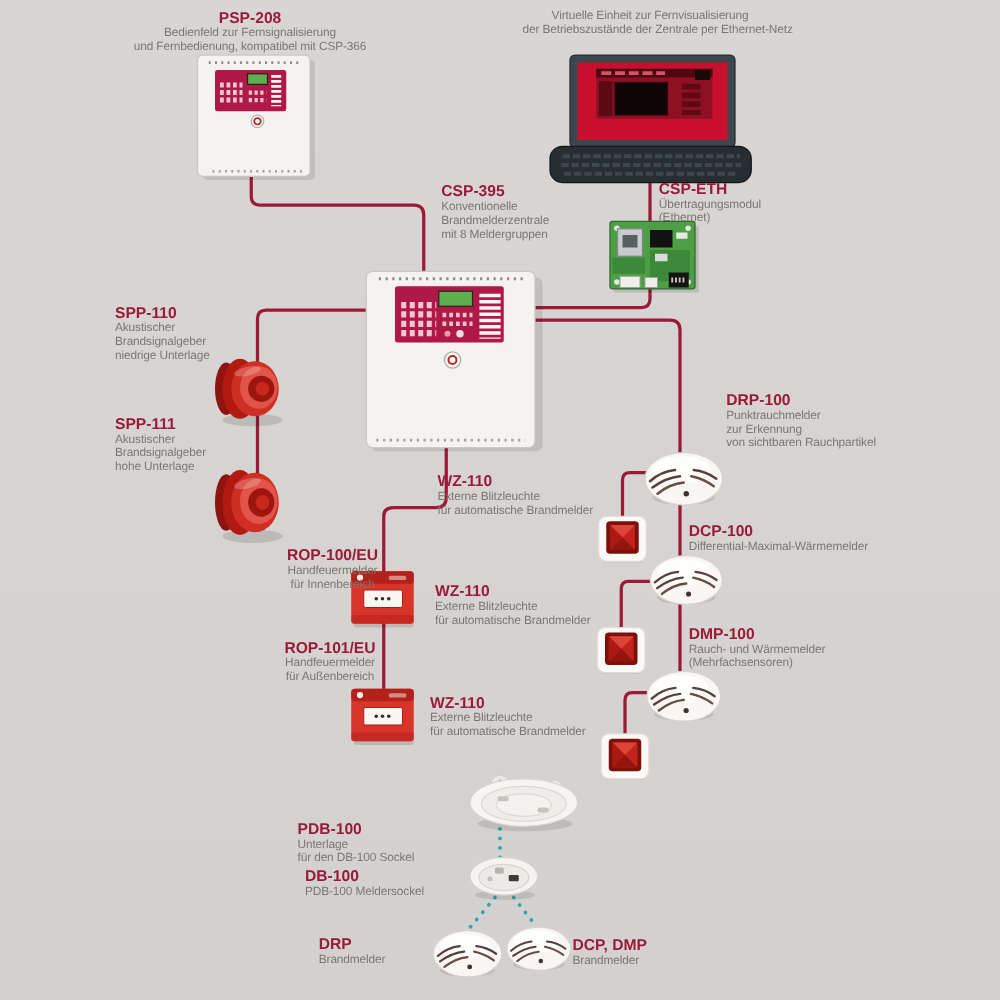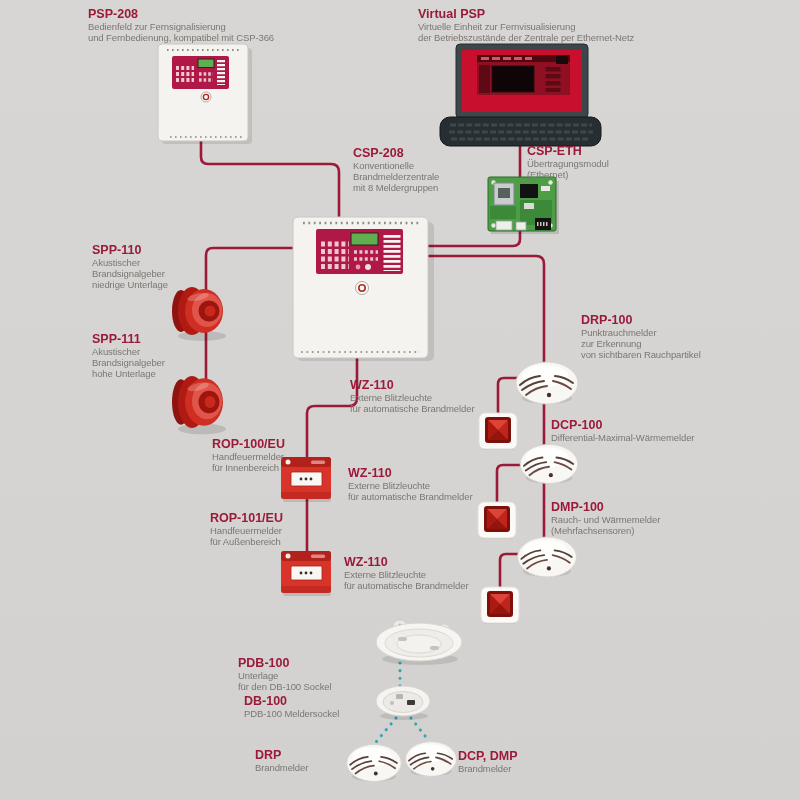--- a/index.html
+++ b/index.html
@@ -5,21 +5,21 @@
   html,body{margin:0;padding:0;}
   body{
     width:800px;height:800px;overflow:hidden;position:relative;
     background:linear-gradient(180deg,#d7d6d4 0%,#d5d4d2 55%,#d2d1cf 100%);
     font-family:"Liberation Sans",sans-serif;
   }
   #art{position:absolute;left:0;top:0;z-index:1;}
   .label{position:absolute;z-index:2;}
   .hd{font-size:12.5px;font-weight:700;color:#9c1a39;line-height:14px;white-space:nowrap;}
   .ds{font-size:9.5px;color:#7c7672;line-height:11px;white-space:nowrap;letter-spacing:-0.1px;}
-  .tc{}.tr{}.tl{text-align:left}
+  .tc{text-align:center}.tr{}.tl{text-align:left}
 </style>
 </head>
 <body>
 
 <svg id="art" width="800" height="800" viewBox="0 0 800 800">
   <defs>
     <g id="smokedet">
       <ellipse cx="0" cy="15" rx="25" ry="6" fill="rgba(0,0,0,0.10)"></ellipse>
       <ellipse cx="0" cy="0" rx="31" ry="21" fill="#f8f7f4" stroke="#d8d5cf" stroke-width="1"></ellipse>
       <ellipse cx="-2" cy="-7" rx="23" ry="11" fill="#ffffff" opacity="0.8"></ellipse>
@@ -218,33 +218,32 @@
     </g>
 </svg>
 
 <div class="label tc" style="left:88px;top:7px;width:224px">
   <div class="hd">PSP-208</div>
   <div class="ds">Bedienfeld zur Fernsignalisierung</div>
   <div class="ds">und Fernbedienung, kompatibel mit CSP-366</div>
 </div>
 
 <div class="label tc" style="left:418px;top:7px;width:204px">
-  <div class="hd">Virtual PSP</div>
   <div class="ds">Virtuelle Einheit zur Fernvisualisierung</div>
   <div class="ds">der Betriebszustände der Zentrale per Ethernet-Netz</div>
 </div>
 
 <div class="label tl" style="left:527px;top:144px;width:120px">
   <div class="hd">CSP-ETH</div>
   <div class="ds">Übertragungsmodul</div>
   <div class="ds">(Ethernet)</div>
 </div>
 
 <div class="label tl" style="left:353px;top:146px;width:130px">
-  <div class="hd">CSP-208</div>
+  <div class="hd">CSP-395</div>
   <div class="ds">Konventionelle</div>
   <div class="ds">Brandmelderzentrale</div>
   <div class="ds">mit 8 Meldergruppen</div>
 </div>
 
 <div class="label tr" style="left:92px;top:243px;width:110px">
   <div class="hd">SPP-110</div>
   <div class="ds">Akustischer</div>
   <div class="ds">Brandsignalgeber</div>
   <div class="ds">niedrige Unterlage</div>

